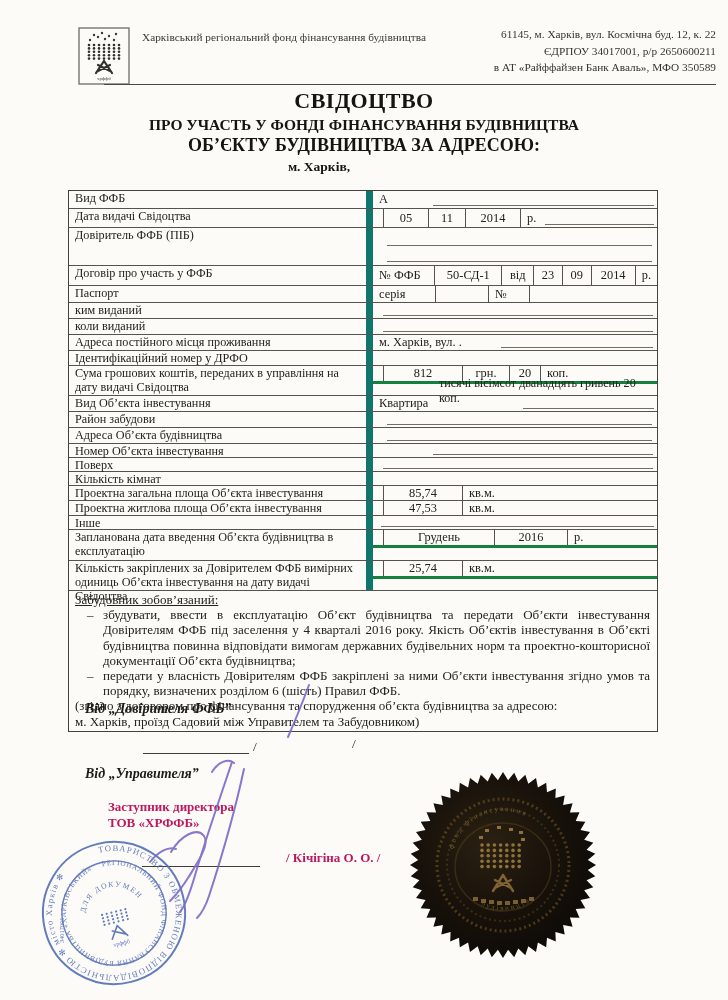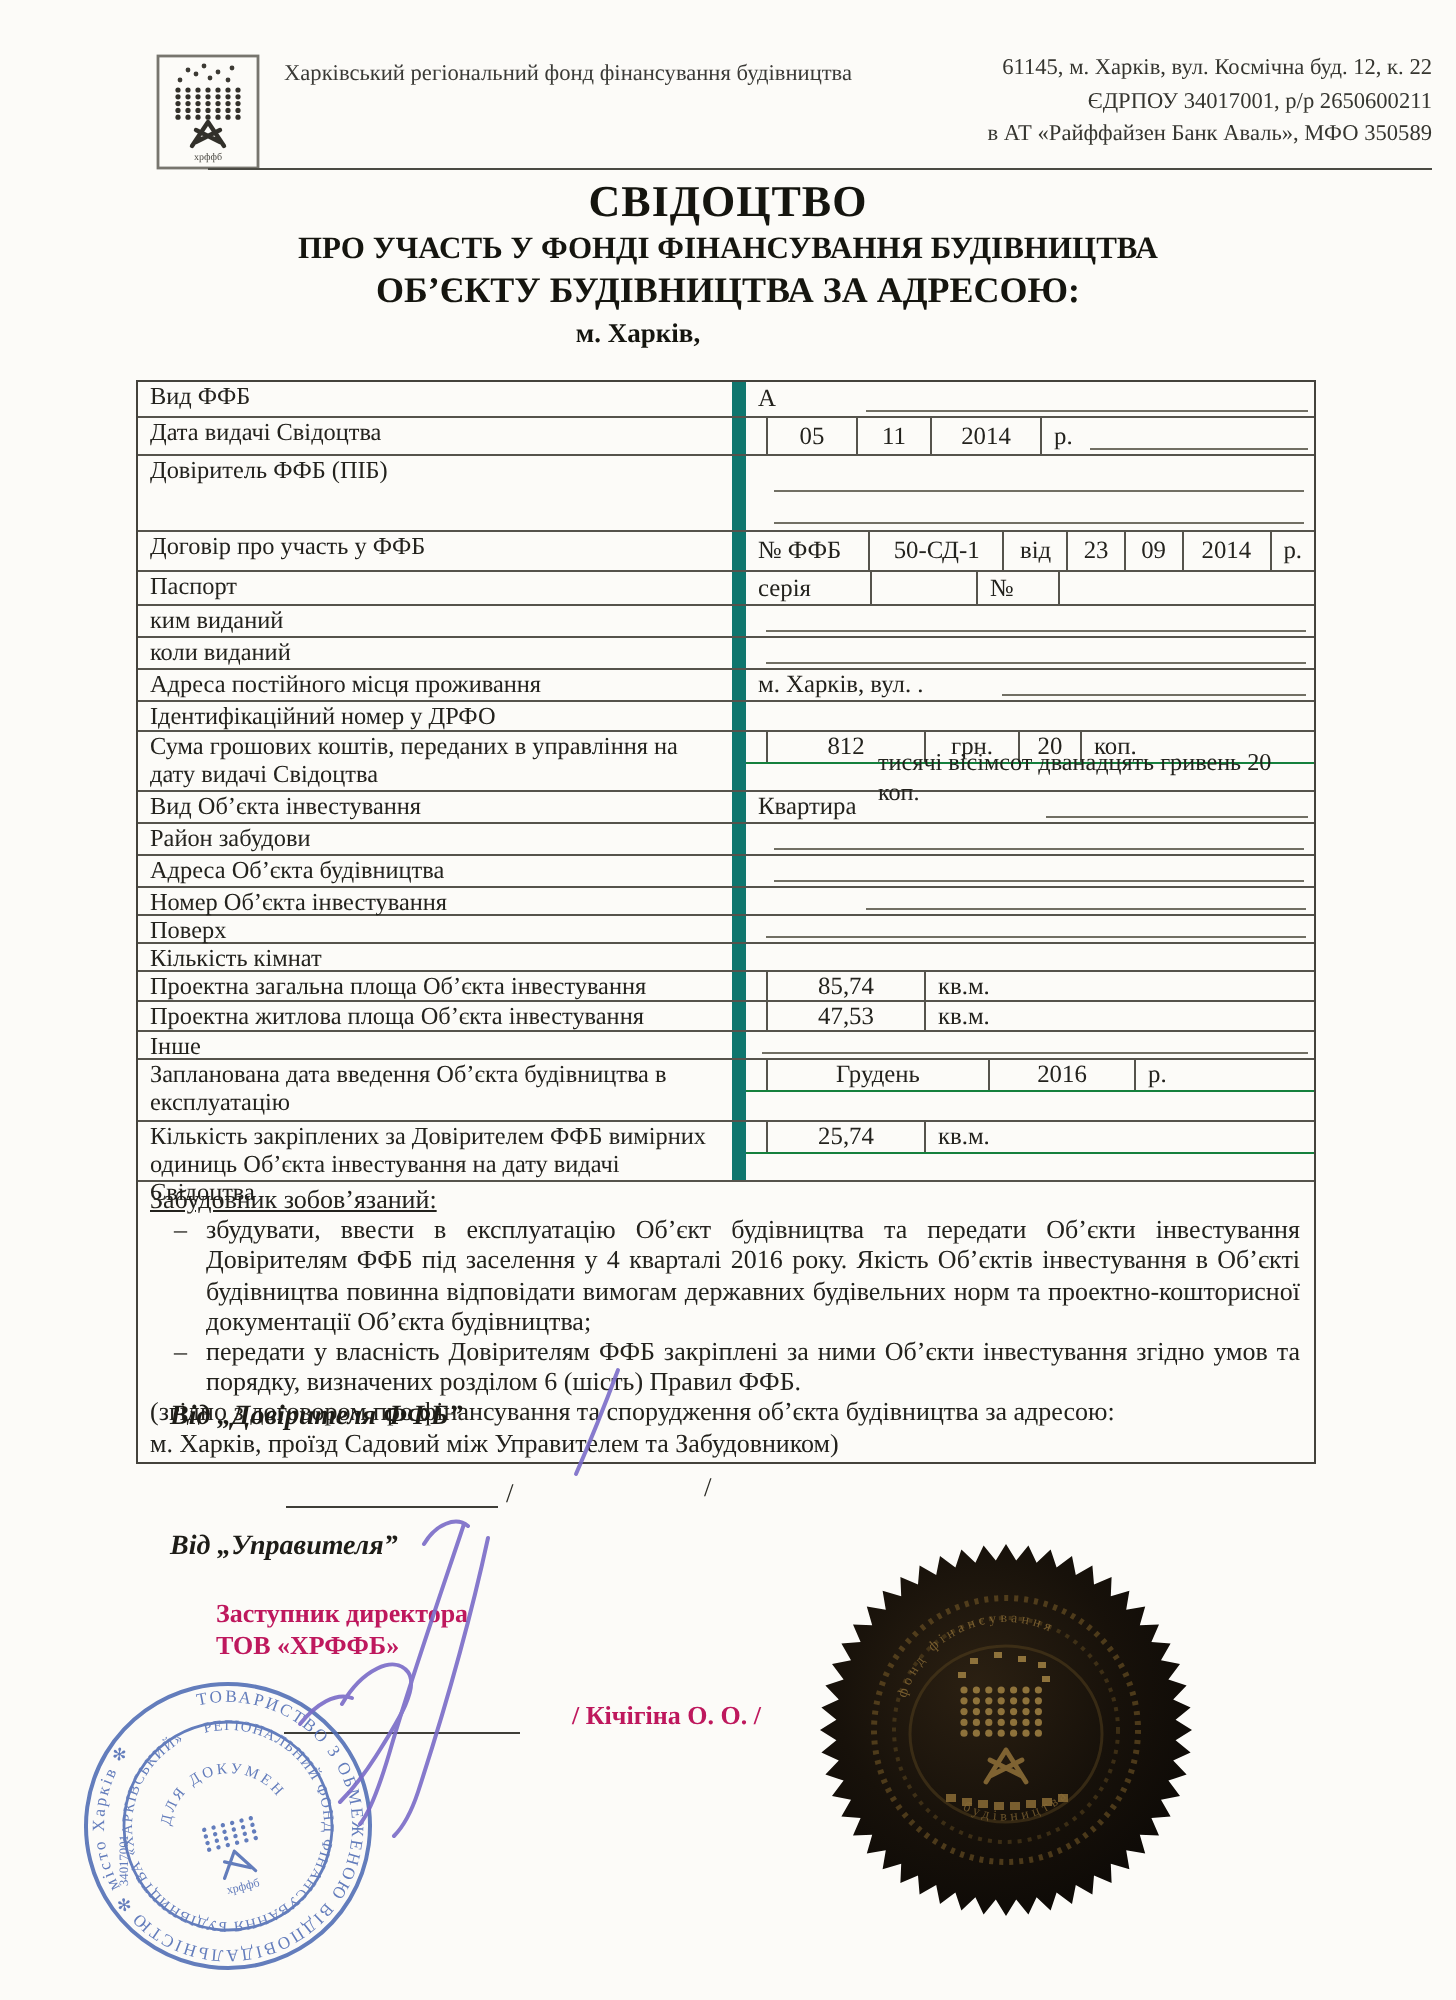--- a/index.html
+++ b/index.html
@@ -18,21 +18,21 @@
   .t4{font-size:13.5px;margin-top:3px;transform:translateX(-45px);}
   
   .doc-table{position:absolute;left:68px;top:190px;width:588px;border:1.5px solid #44423c;}
   .row{display:flex;border-bottom:1px solid #55534c;position:relative;}
   .row.last{border-bottom:none;}
   .lbl{flex:0 0 304px;width:304px;border-right:7px solid #0f766e;padding:1px 4px 0 6px;
        font-size:12.2px;line-height:1.13;box-sizing:border-box;}
   .val{flex:1;position:relative;font-size:12.4px;display:flex;align-items:stretch;min-width:0;}
   .val.stack{display:block;}
   .sub{display:flex;align-items:stretch;position:relative;}
-  .sub.divided{border-bottom:1px solid #15803d;}
+  .sub.divided{border-bottom:3px solid #15803d;}
   .bt{display:flex;align-items:center;padding:0 6px;white-space:nowrap;}
   .bx{display:flex;align-items:center;justify-content:center;border-right:1px solid #55534c;white-space:nowrap;}
   .bx-l{border-left:1px solid #55534c;}
   .pad{flex:0 0 10px;}
   .uline{position:absolute;bottom:2px;height:0;border-bottom:1px solid #716f64;}
   .w28{width:28px}.w30{width:30px}.w36{width:36px}.w40{width:40px}.w44{width:44px}.w46{width:46px}
   .w50{width:50px}.w52{width:52px}.w54{width:54px}.w56{width:56px}.w64{width:64px}.w72{width:72px}
   .w78{width:78px}.w86{width:86px}.w110{width:110px}
   .grow{flex:1}
   .words{font-size:12.1px;padding-left:66px;display:flex;align-items:center;}

